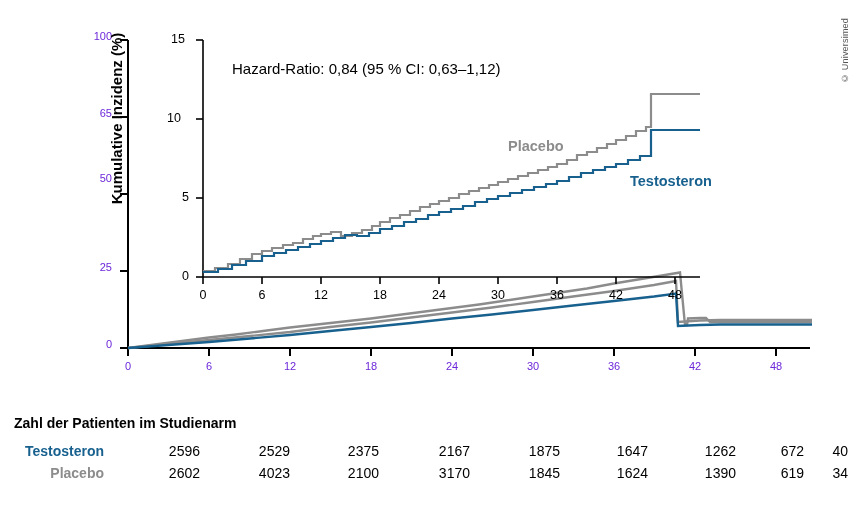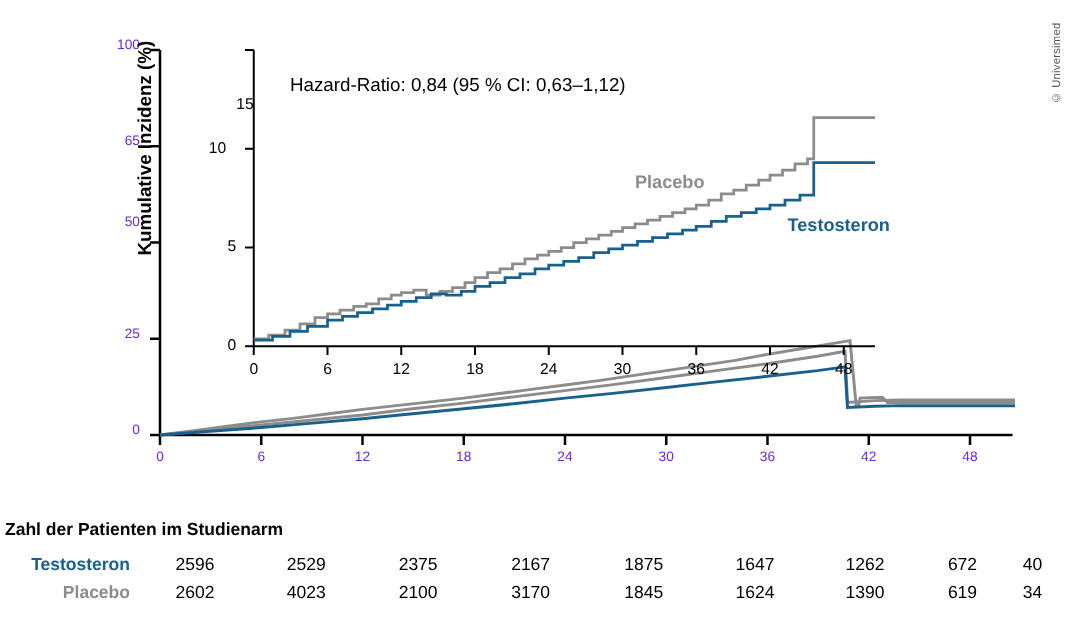--- a/index.html
+++ b/index.html
@@ -91,21 +91,21 @@
     left: 630px;
     top: 173px;
     font-size: 14.5px;
     font-weight: bold;
     color: #18618f;
     white-space: nowrap;
   }
 
   
   #risk-title {
-    left: 4px;
+    left: 14px;
     top: 415px;
     font-size: 14px;
     font-weight: bold;
     white-space: nowrap;
   }
   #risk-table {
     left: 8px;
     top: 440px;
     width: 840px;
     border-collapse: collapse;
@@ -116,21 +116,21 @@
     white-space: nowrap;
   }
   .risk-row-name {
     font-weight: bold;
     text-align: right;
     padding-right: 8px !important;
     width: 96px;
   }
   .risk-row-name.testo { color: #18618f; }
   .risk-row-name.placebo { color: #8c8c8c; }
-  .risk-cell { text-align: center; }
+  .risk-cell { text-align: right; }
 </style>
 </head>
 <body>
 
 <div id="stage">
 
   <div id="copyright" class="abs">© Universimed</div>
 
   <svg class="abs" id="main-svg" style="left:0px; top:0px;" width="854" height="515">
 
@@ -202,21 +202,21 @@
     </g>
 
     <polyline fill="none" stroke="#8c8c8c" stroke-width="2.2" stroke-linejoin="miter" points="203,271 215,271 215,268 228,268 228,264 240,264 240,259 252,259 252,254 262,254 262,251 272,251 272,248 283,248 283,245 293,245 293,243 303,243 303,239 313,239 313,236 321,236 321,234 331,234 331,232 341,232 341,236 352,236 352,233 362,233 362,230 372,230 372,226 380,226 380,222 390,222 390,218 400,218 400,215 410,215 410,211 420,211 420,207 430,207 430,204 439,204 439,201 449,201 449,198 459,198 459,194 469,194 469,191 479,191 479,188 489,188 489,185 498,185 498,182 508,182 508,179 518,179 518,176 528,176 528,173 538,173 538,170 548,170 548,167 557,167 557,164 567,164 567,160 577,160 577,155 587,155 587,152 597,152 597,148 607,148 607,144 616,144 616,140 626,140 626,136 636,136 636,131 646,131 646,127 651,127 651,94 700,94"></polyline>
 
     <polyline fill="none" stroke="#18618f" stroke-width="2.2" stroke-linejoin="miter" points="203,272 218,272 218,269 232,269 232,265 246,265 246,261 262,261 262,256 274,256 274,253 286,253 286,250 298,250 298,247 310,247 310,244 321,244 321,241 333,241 333,238 345,238 345,235 357,235 357,236 369,236 369,233 380,233 380,229 392,229 392,226 404,226 404,222 416,222 416,219 428,219 428,215 439,215 439,212 451,212 451,209 463,209 463,206 475,206 475,202 487,202 487,199 498,199 498,196 510,196 510,193 522,193 522,190 534,190 534,187 546,187 546,184 557,184 557,181 569,181 569,177 581,177 581,173 593,173 593,170 605,170 605,167 616,167 616,164 628,164 628,160 640,160 640,156 651,156 651,130 700,130"></polyline>
   </svg>
 
   <div class="abs tick-label-inset ytick-inset" style="left:159px; top:269px;">0</div>
   <div class="abs tick-label-inset ytick-inset" style="left:159px; top:190px;">5</div>
   <div class="abs tick-label-inset ytick-inset" style="left:151px; top:111px;">10</div>
-  <div class="abs tick-label-inset ytick-inset" style="left:173px; top:32px;margin-top:44px;">15</div>
+  <div class="abs tick-label-inset ytick-inset" style="left:155px; top:32px;">15</div>
 
   <div class="abs tick-label-inset xtick-inset" style="left:189px; top:288px;">0</div>
   <div class="abs tick-label-inset xtick-inset" style="left:248px; top:288px;">6</div>
   <div class="abs tick-label-inset xtick-inset" style="left:307px; top:288px;">12</div>
   <div class="abs tick-label-inset xtick-inset" style="left:366px; top:288px;">18</div>
   <div class="abs tick-label-inset xtick-inset" style="left:425px; top:288px;">24</div>
   <div class="abs tick-label-inset xtick-inset" style="left:484px; top:288px;">30</div>
   <div class="abs tick-label-inset xtick-inset" style="left:543px; top:288px;">36</div>
   <div class="abs tick-label-inset xtick-inset" style="left:602px; top:288px;">42</div>
   <div class="abs tick-label-inset xtick-inset" style="left:661px; top:288px;">48</div>

